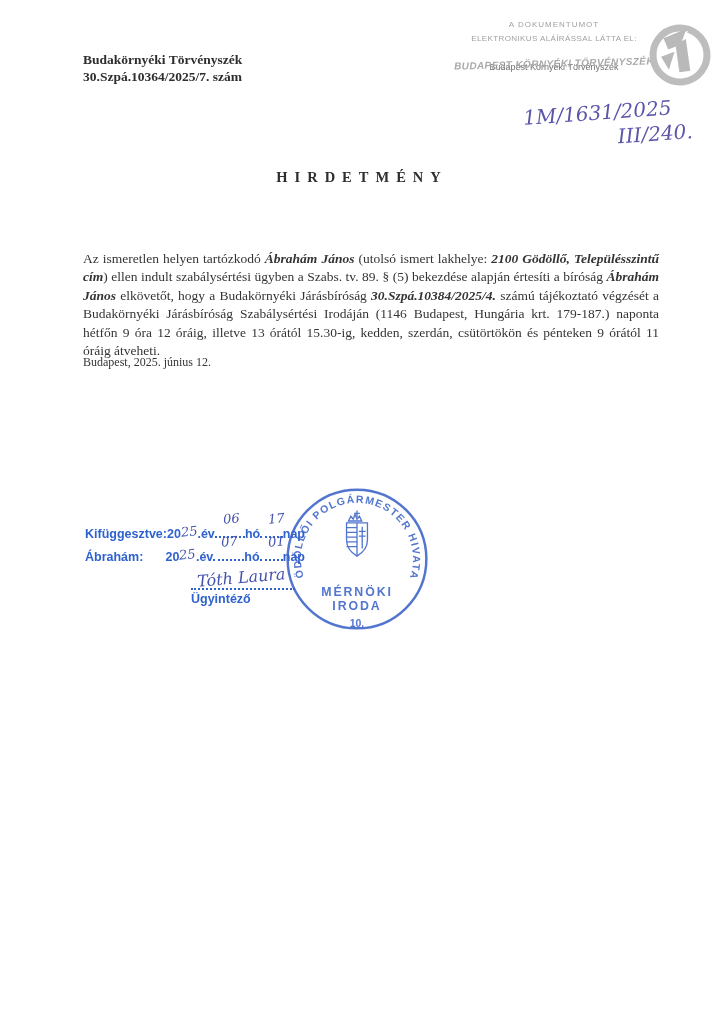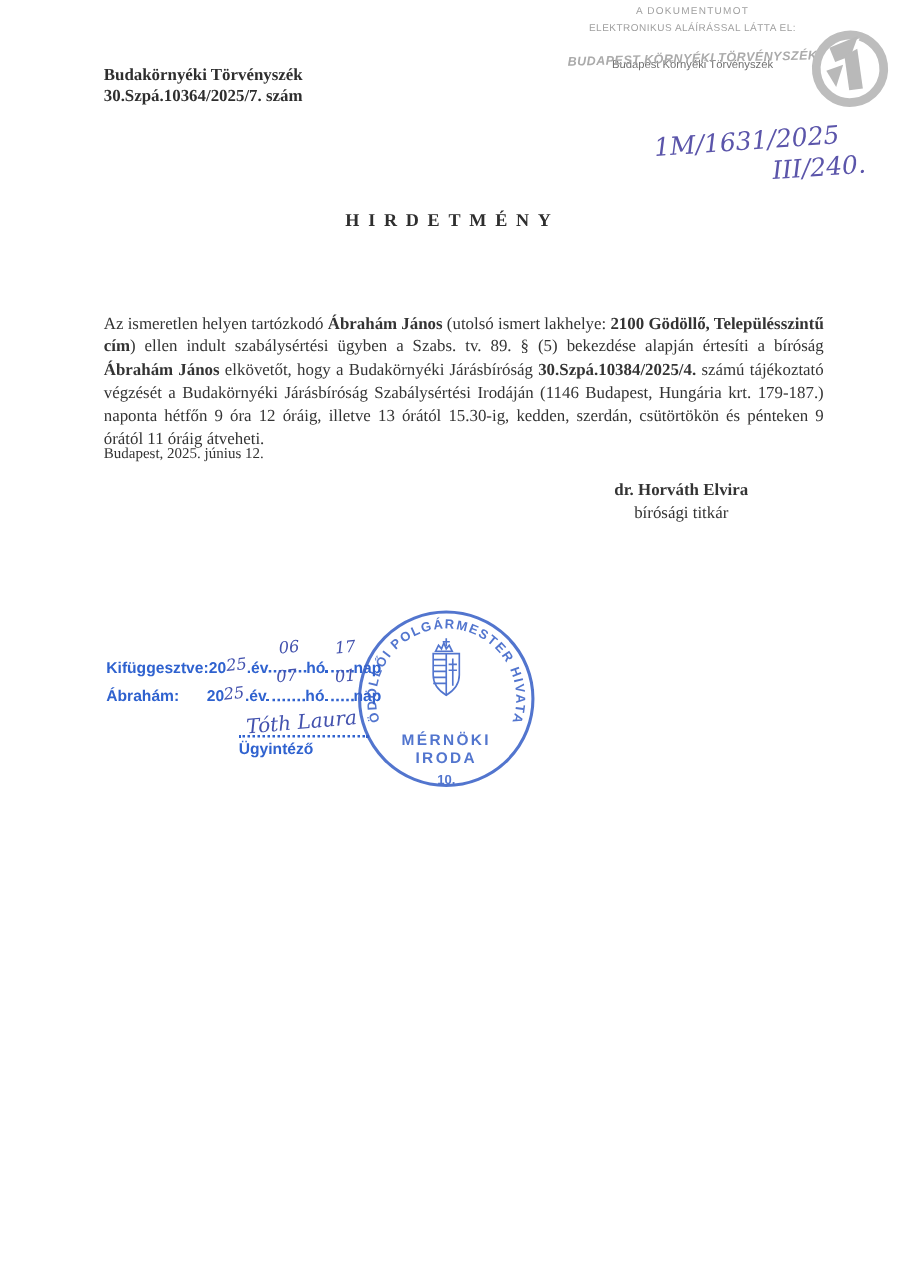--- a/index.html
+++ b/index.html
@@ -9,21 +9,21 @@
     background:#ffffff;overflow:hidden;
     font-family:"Liberation Serif", serif;color:#333;
   }
   
   .header-block{
     position:absolute;left:83px;top:52px;
     font-weight:bold;font-size:13.5px;line-height:16.5px;color:#2e2e2e;
   }
   
   .esign-block{
-    position:absolute;left:448px;top:4px;width:212px;text-align:center;
+    position:absolute;left:448px;top:20px;width:212px;text-align:center;
     font-family:"Liberation Sans", sans-serif;color:#a0a0a0;
   }
   .esign-l1{font-size:8px;letter-spacing:1px;margin-bottom:5px;}
   .esign-l2{font-size:8px;letter-spacing:.4px;}
   .esign-l3{
     margin-top:15px;font-size:10px;font-weight:bold;font-style:italic;
     letter-spacing:.4px;color:#ababab;transform:rotate(-1.5deg);white-space:nowrap;
   }
   .esign-l4{margin-top:-7px;font-size:9px;color:#707070;white-space:nowrap;}
   .logo{position:absolute;left:641px;top:20px;}
@@ -39,21 +39,21 @@
   
   .doc-title{
     position:absolute;left:0;top:169px;width:724px;text-align:center;
     font-size:14.5px;font-weight:bold;letter-spacing:7px;color:#2e2e2e;
   }
   
   .body-par{
     position:absolute;left:83px;top:236px;width:576px;
     font-size:13.5px;line-height:18.6px;text-align:justify;color:#343434;
   }
-  .body-par .b{font-weight:bold;}
+  .body-par .b{font-weight:bold;font-style:italic;}
   .date-line{position:absolute;left:83px;top:355px;font-size:12px;color:#343434;}
   
   .signatory{
     position:absolute;left:428px;top:383px;width:234px;text-align:center;
     font-size:13.5px;line-height:17.5px;color:#343434;
   }
   .signatory .name{font-weight:bold;}
   
   .posting{
     position:absolute;left:85px;top:524px;width:220px;
@@ -122,24 +122,20 @@
     <div class="l1">1M/1631/2025</div>
     <div class="l2">III/240.</div>
   </div>
 
   <div class="doc-title">HIRDETMÉNY</div>
 
   <p class="body-par"><span>Az ismeretlen helyen tartózkodó </span><span class="b">Ábrahám János</span><span> (utolsó ismert lakhelye: </span><span class="b">2100 Gödöllő, Településszintű cím</span><span>) ellen indult szabálysértési ügyben a Szabs. tv. 89. § (5) bekezdése alapján értesíti a bíróság </span><span class="b">Ábrahám János</span><span> elkövetőt, hogy a Budakörnyéki Járásbíróság </span><span class="b">30.Szpá.10384/2025/4.</span><span> számú tájékoztató végzését a Budakörnyéki Járásbíróság Szabálysértési Irodáján (1146 Budapest, Hungária krt. 179-187.) naponta hétfőn 9 óra 12 óráig, illetve 13 órától 15.30-ig, kedden, szerdán, csütörtökön és pénteken 9 órától 11 óráig átveheti.</span></p>
 
   <div class="date-line">Budapest, 2025. június 12.</div>
 
-  <div class="signatory">
-    <div class="name">dr. Horváth Elvira</div>
-    <div>bírósági titkár</div>
-  </div>
 
   <div class="posting">
     <div class="p-row">
       <span class="p-label">Kifüggesztve:</span>
       <span>20</span>
       <span class="ink hw-year">25</span>
       <span>.év</span>
       <span class="dotseg dot-m">
         <span class="ink hw-num">06</span>
       </span>

